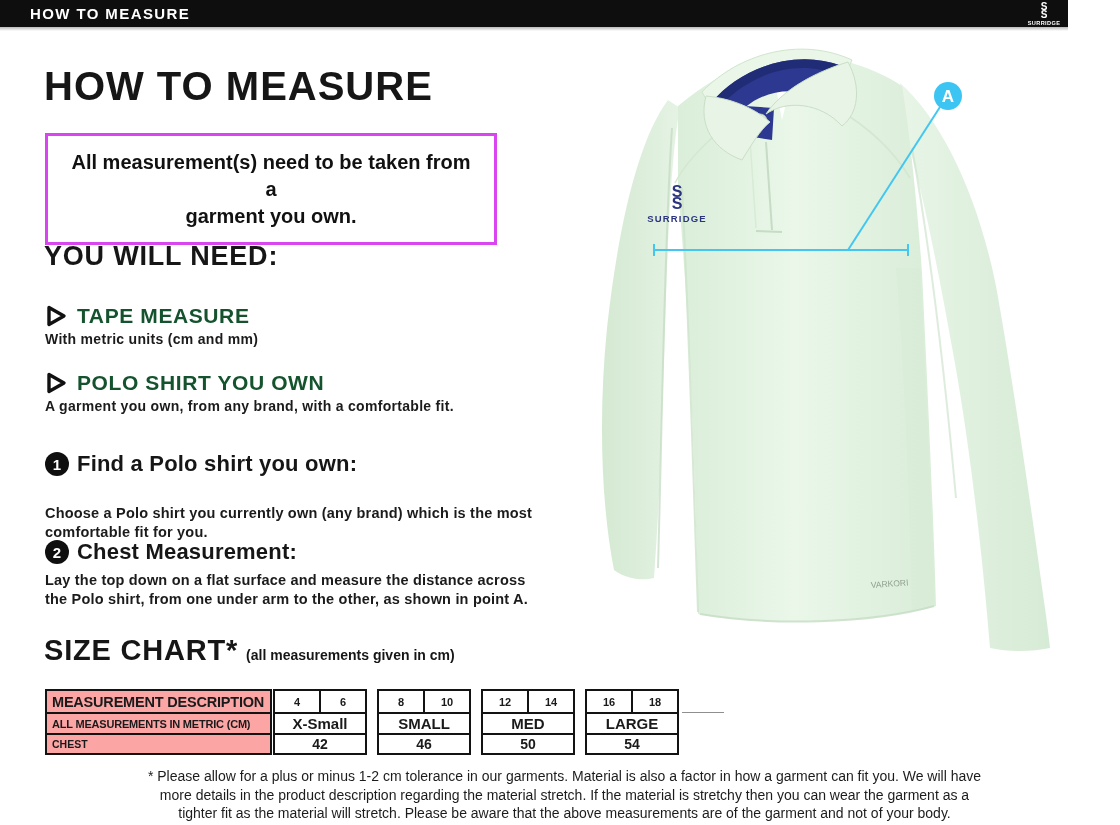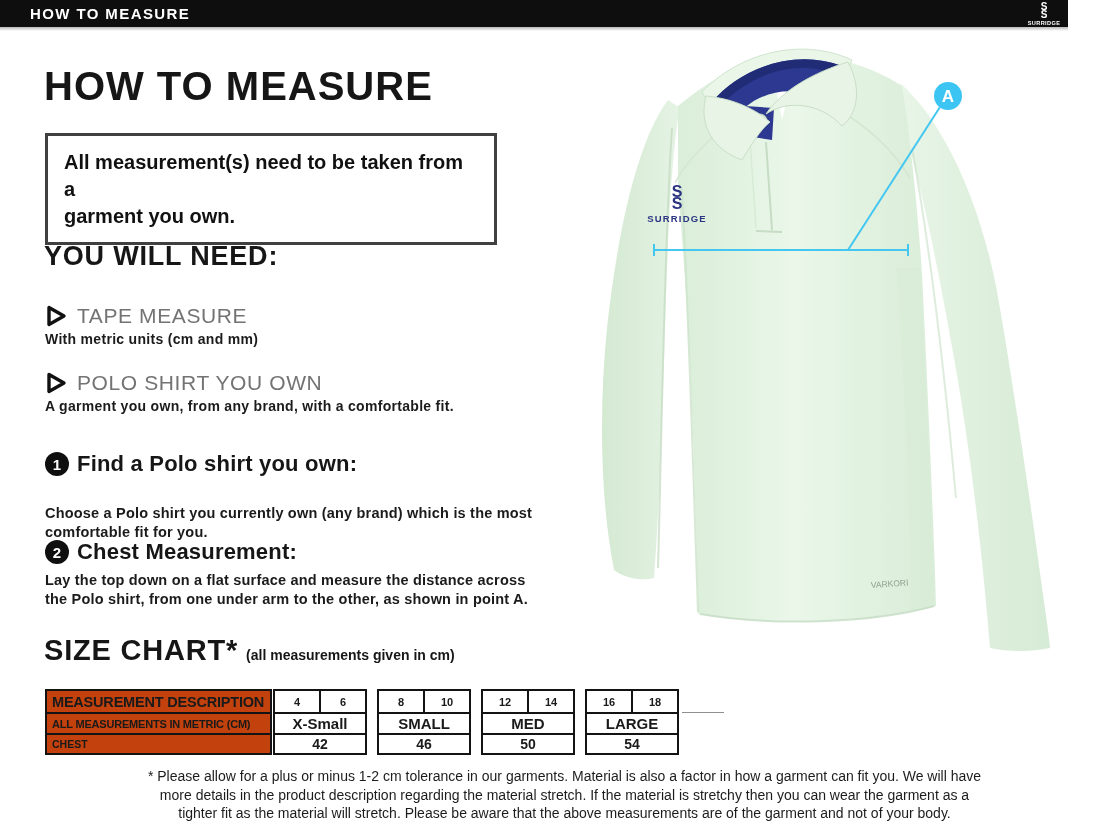--- a/index.html
+++ b/index.html
@@ -20,29 +20,30 @@
   .bar-shadow {
     position:absolute; left:0; top:27px; width:1068px; height:4px;
     background:linear-gradient(to bottom, rgba(0,0,0,.28), rgba(0,0,0,0));
   }
   
   .h1 {
     position:absolute; left:44px; top:64px; font-size:40px; font-weight:800;
     letter-spacing:1px; color:#161616;
   }
   .note-box {
-    position:absolute; left:45px; top:133px; width:452px; border:3px solid #404040;
+    position:absolute; left:45px; top:133px; width:452px; border:3px solid #d946ef;
     padding:13px 16px 12px 16px;
+    text-align:center;
   }
   .note-line { font-size:20px; font-weight:bold; line-height:27px; color:#111; }
   .h2 {
     position:absolute; left:44px; font-size:27px; font-weight:800; letter-spacing:.8px; color:#161616;
   }
   .need-item-title {
-    position:absolute; font-size:21px; font-weight:400; letter-spacing:.6px; color:#737373;text-align:right;
+    position:absolute; font-size:21px; font-weight:700; letter-spacing:.6px; color:#14532d;text-align:right;
   }
   .need-item-sub {
     position:absolute; left:45px; font-size:14px; font-weight:bold; letter-spacing:.3px; color:#1b1b1b;
   }
   .tri-icon { position:absolute; left:45px; width:22px; height:22px; }
   .step-badge {
     position:absolute; left:45px; width:24px; height:24px; border-radius:50%;
     background:#0f0f0f; color:#fff; font-size:15px; font-weight:bold;
     display:flex; align-items:center; justify-content:center;
   }
@@ -54,21 +55,21 @@
     letter-spacing:.2px; color:#1b1b1b;
   }
   .sizechart-head { position:absolute; left:44px; top:634px; display:flex; align-items:baseline; }
   .sizechart-title { font-size:29px; font-weight:800; letter-spacing:.8px; color:#161616; }
   .sizechart-sub { font-size:14px; font-weight:bold; margin-left:8px; color:#161616; }
   
   .size-table { position:absolute; left:45px; top:689px; width:640px; }
   .st-row { display:flex; }
   .st-row + .st-row { margin-top:-2px; }
   .st-label {
-    width:227px; border:2px solid #131313; background:#c2410c;
+    width:227px; border:2px solid #131313; background:#fca5a5;
     display:flex; align-items:center; padding-left:5px;
   }
   .st-group { width:94px; border:2px solid #131313; display:flex; margin-left:10px; }
   .st-group.first { margin-left:1px; }
   .st-cell { flex:1; display:flex; align-items:center; justify-content:center; }
   .st-cell + .st-cell { border-left:2px solid #131313; }
   .r1 { height:25px; }
   .r2 { height:23px; }
   .r3 { height:22px; }
   .t-desc { font-size:14.5px; font-weight:bold; letter-spacing:-0.2px; }

